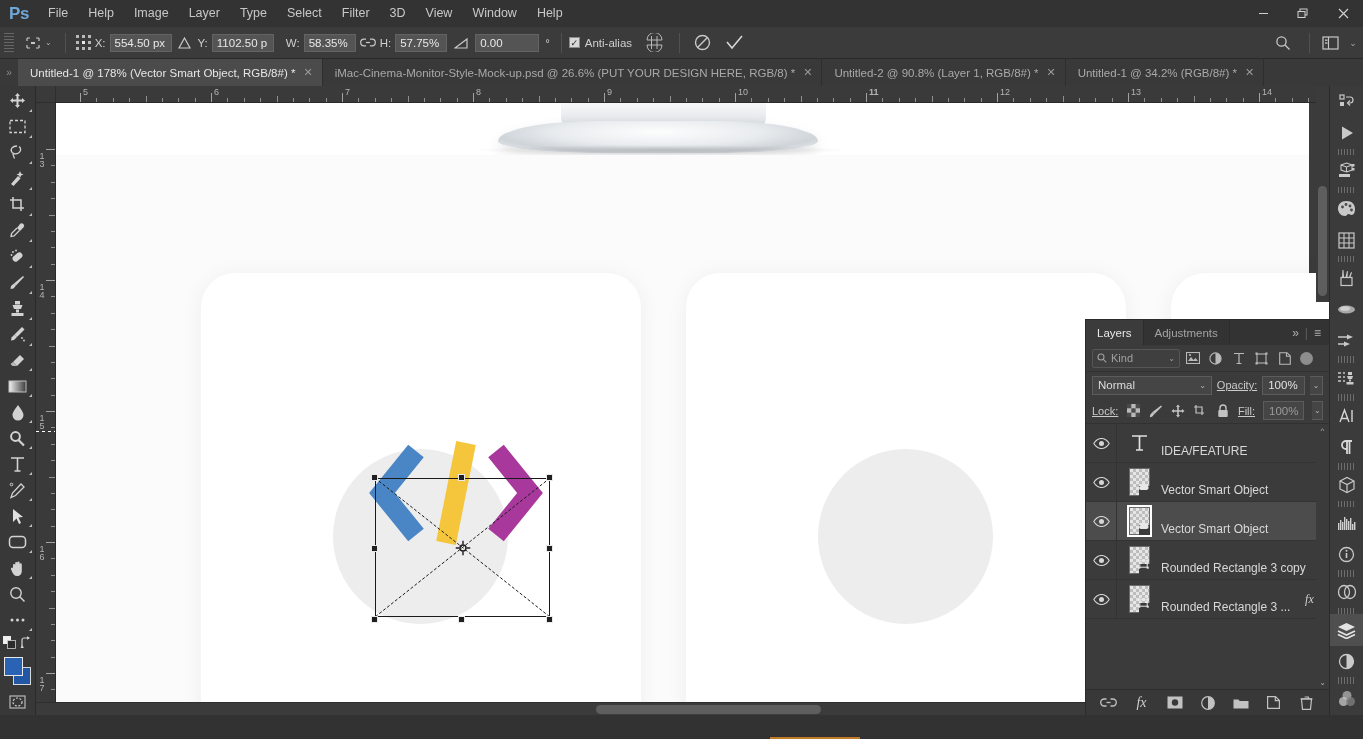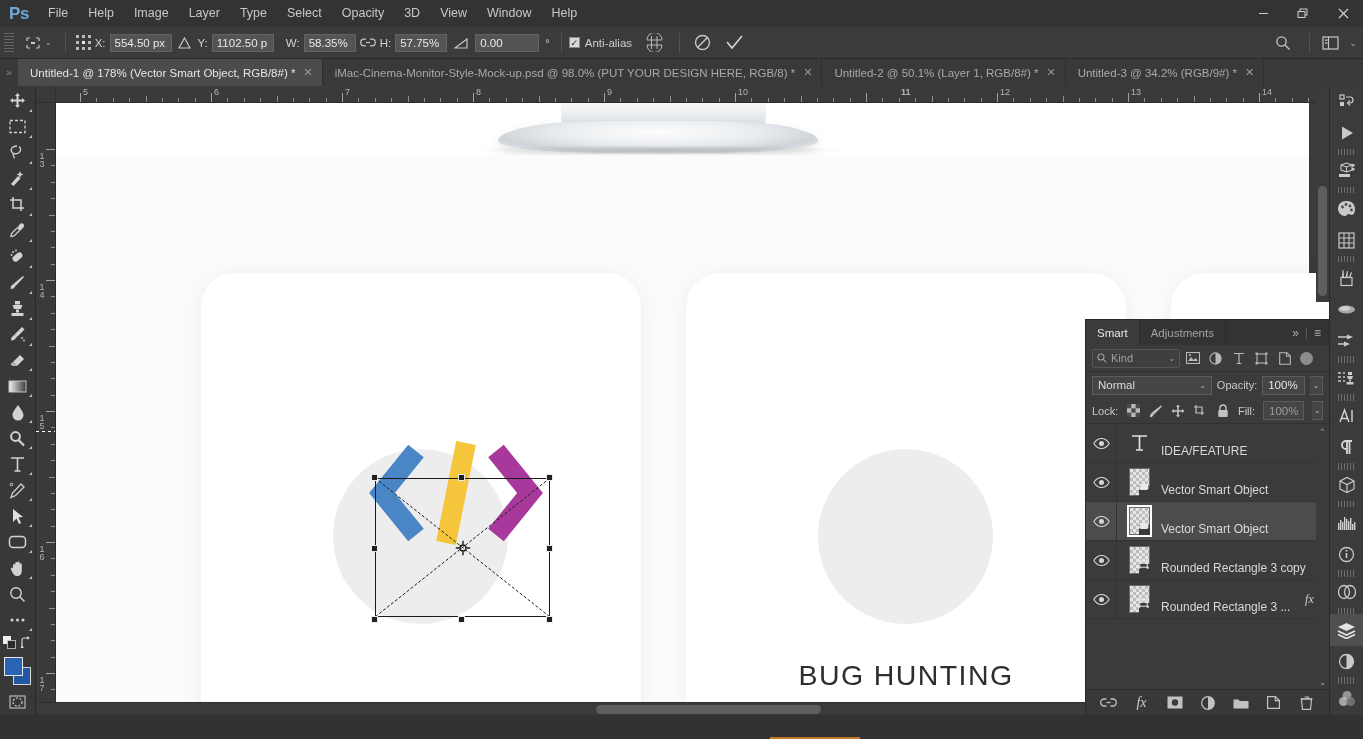--- a/index.html
+++ b/index.html
@@ -205,21 +205,21 @@
   .fi { width: 21px; height: 19px; display:flex; align-items:center;justify-content:center; color:#b9b9b9; }
   .toggle-pill { width: 13px; height: 13px; border-radius: 50%; background: #8d8d8d; margin-left: 3px; }
   .blend-row {
     height: 26px; display: flex; align-items: center; gap: 5px; padding: 0 6px;
   }
   .blend-select {
     width: 138px; height: 19px; background: #454545; border: 1px solid #5c5c5c;
     color: #dcdcdc; font-size: 11.5px; display: flex; align-items: center; padding: 0 5px;
   }
   .blend-select .cv { margin-left: auto; font-size: 8px; color:#b5b5b5; }
-  .small-label { color: #cacaca; font-size: 11px; }
+  .small-label { color: #cacaca; font-size: 11px; text-decoration: underline; }
   .num-box {
     height: 19px; border: 1px solid #5c5c5c; background: #454545; color: #e2e2e2;
     font-size: 11.5px; display:flex; align-items:center; padding: 0 5px;
   }
   .num-stepper { width: 15px; height: 19px; border:1px solid #5c5c5c; border-left:none;
     background:#454545; color:#b5b5b5; font-size: 8px; display:flex;align-items:center;justify-content:center;}
   .lock-row { height: 26px; display: flex; align-items: center; gap: 8px; padding: 0 6px;
               border-bottom: 1px solid #313131; }
   .layer-list { flex: 1; overflow: hidden; position: relative; }
   .layer-row {
@@ -285,21 +285,21 @@
 
   <div class="menubar">
     <div class="ps-logo">Ps</div>
     <div id="menu-items" style="display:flex;">
         <div class="menu-item">File</div>
         <div class="menu-item">Help</div>
         <div class="menu-item">Image</div>
         <div class="menu-item">Layer</div>
         <div class="menu-item">Type</div>
         <div class="menu-item">Select</div>
-        <div class="menu-item">Opacity</div>
+        <div class="menu-item">Filter</div>
         <div class="menu-item">3D</div>
         <div class="menu-item">View</div>
         <div class="menu-item">Window</div>
         <div class="menu-item">Help</div>
       </div>
     <div class="wincontrols">
       <div class="wc">
         <svg width="11" height="11" viewBox="0 0 11 11">
             <rect x="1" y="5" width="9" height="1" fill="#cfcfcf"></rect>
           </svg>
@@ -416,29 +416,29 @@
   </div>
 
   <div class="tabbar">
     <div class="tabbar-grip">»</div>
     <div id="tabs-container" style="display:flex;">
         <div class="tab active">
           <span>Untitled-1 @ 178% (Vector Smart Object, RGB/8#) *</span>
           <span class="x">✕</span>
         </div>
         <div class="tab">
-          <span>iMac-Cinema-Monitor-Style-Mock-up.psd @ 98.0% (PUT YOUR DESIGN HERE, RGB/8) *</span>
+          <span>iMac-Cinema-Monitor-Style-Mock-up.psd @ 26.6% (PUT YOUR DESIGN HERE, RGB/8) *</span>
           <span class="x">✕</span>
         </div>
         <div class="tab">
-          <span>Untitled-2 @ 50.1% (Layer 1, RGB/8#) *</span>
+          <span>Untitled-2 @ 90.8% (Layer 1, RGB/8#) *</span>
           <span class="x">✕</span>
         </div>
         <div class="tab">
-          <span>Untitled-3 @ 34.2% (RGB/9#) *</span>
+          <span>Untitled-1 @ 34.2% (RGB/8#) *</span>
           <span class="x">✕</span>
         </div>
       </div>
   </div>
 
   <div class="toolbar">
     <div class="tool">
       <svg width="17" height="17" viewBox="0 0 17 17">
           <path d="M8.5 1 L11 4 H9.5 V7.5 H13 V6 L16 8.5 L13 11 V9.5 H9.5 V13 H11 L8.5 16 L6 13 H7.5 V9.5 H4 V11 L1 8.5 L4 6 V7.5 H7.5 V4 H6 Z" fill="#d2d2d2"></path>
         </svg>
@@ -665,21 +665,21 @@
         <div class="rtick major" style="left: 679px;"></div>
         <div class="rlabel" style="left: 682px;">10</div>
         <div class="rtick minor" style="left: 695.375px;"></div>
         <div class="rtick minor" style="left: 711.75px;"></div>
         <div class="rtick minor" style="left: 728.125px;"></div>
         <div class="rtick minor" style="left: 744.5px; height: 6px;"></div>
         <div class="rtick minor" style="left: 760.875px;"></div>
         <div class="rtick minor" style="left: 777.25px;"></div>
         <div class="rtick minor" style="left: 793.625px;"></div>
         <div class="rtick major" style="left: 810px;"></div>
-        <div class="rlabel" style="left: 845px; font-weight: bold;">11</div>
+        <div class="rlabel" style="left: 813px; font-weight: bold;">11</div>
         <div class="rtick minor" style="left: 826.375px;"></div>
         <div class="rtick minor" style="left: 842.75px;"></div>
         <div class="rtick minor" style="left: 859.125px;"></div>
         <div class="rtick minor" style="left: 875.5px; height: 6px;"></div>
         <div class="rtick minor" style="left: 891.875px;"></div>
         <div class="rtick minor" style="left: 908.25px;"></div>
         <div class="rtick minor" style="left: 924.625px;"></div>
         <div class="rtick major" style="left: 941px;"></div>
         <div class="rlabel" style="left: 944px;">12</div>
         <div class="rtick minor" style="left: 957.375px;"></div>
@@ -773,21 +773,20 @@
 
         <div class="page-bg">
 
           <div class="card c1">
             <div class="circle" style="left:132px;"></div>
 
           </div>
 
           <div class="card c2">
             <div class="circle" style="left:132px;"></div>
-            <div class="cardtitle">BUG HUNTING</div>
 
           </div>
 
           <div class="card c3"></div>
         </div>
 
         <div class="logo">
           <svg width="200" height="160" viewBox="0 0 200 160">
             <g stroke-linecap="butt" fill="none" stroke-width="20">
               <path d="M60 38 L26 80 L60 122" stroke="#4a86c5"></path>
@@ -968,21 +967,21 @@
       <svg width="18" height="18" viewBox="0 0 18 18">
           <circle cx="9" cy="5.5" r="4.5" fill="#9e9e9e" opacity=".9"></circle>
           <circle cx="5.5" cy="11.5" r="4.5" fill="#cacaca" opacity=".75"></circle>
           <circle cx="12.5" cy="11.5" r="4.5" fill="#7e7e7e" opacity=".8"></circle>
         </svg>
     </div>
   </div>
 
   <div class="layers">
     <div class="panel-tabs">
-      <div class="ptab active">Smart</div>
+      <div class="ptab active">Layers</div>
       <div class="ptab">Adjustments</div>
       <div class="ptab-right">
         <span>»</span>
         <span style="color:#5e5e5e;">|</span>
         <span>≡</span>
       </div>
     </div>
 
     <div class="filter-row">
       <div class="kind-select">

